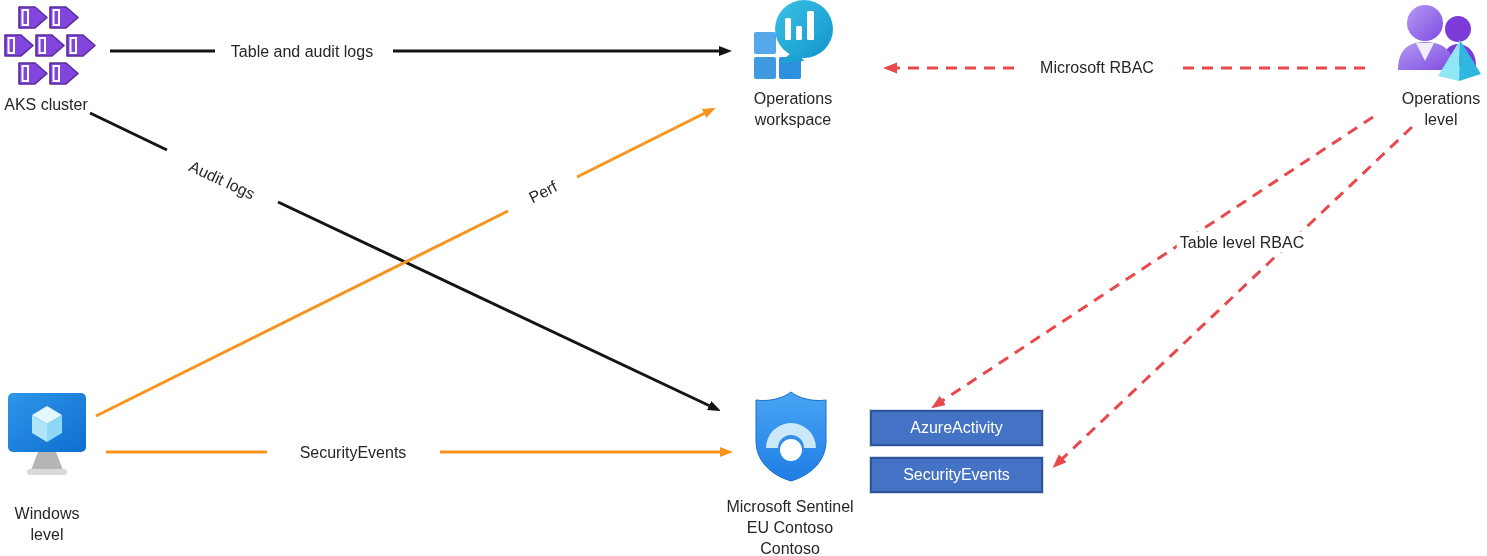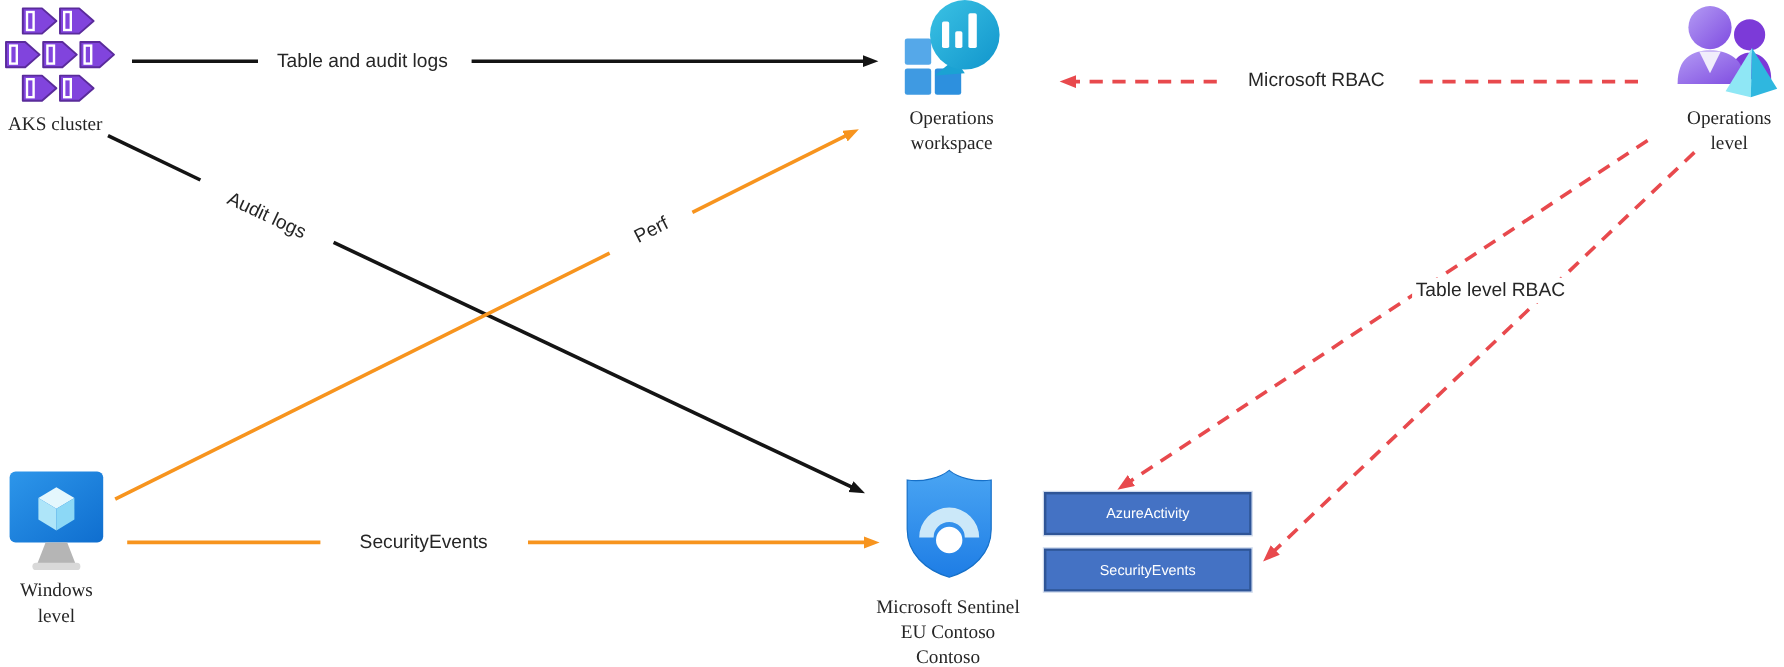--- a/index.html
+++ b/index.html
@@ -20,32 +20,32 @@
     position:absolute;
     transform:translate(-50%,-50%);
     font-size:16px; line-height:21px;
     color:var(--text,#262626);
     white-space:nowrap; text-align:center;
     background:#ffffff; padding:0 3px;
   }
   .lbl .ln { display:block; }
   .lbl.rot25  { transform:translate(-50%,-50%) rotate(25deg); }
   .lbl.rotm27 { transform:translate(-50%,-50%) rotate(-27deg); }
-  .node-lbl { background:transparent;font-family:Liberation Serif, serif; }
+  .node-lbl { background:transparent; }
 
   .tbox {
     position:absolute;
     width:173px; height:36px;
     box-sizing:border-box;
     background:var(--table_fill,#4472C4);
     border:2px solid var(--table_border,#2F5597);
     outline:1px solid #cdd9ec;
     color:#ffffff;
     display:flex; align-items:center; justify-content:center;
-    font-size:12px;
+    font-size:16px;
   }
 </style>
 </head>
 <body>
 
 <div class="canvas">
 
   <svg class="wires" width="1487" height="556" viewBox="0 0 1487 556">
     <defs>
       <marker id="mk-black" markerUnits="userSpaceOnUse" markerWidth="14" markerHeight="12" refX="1" refY="5" orient="auto">
@@ -148,21 +148,21 @@
       <polygon points="40,14 55,23 40,32 25,23" fill="#E4F7FD"></polygon>
       <polygon points="25,23 40,32 40,50 25,41" fill="#AEE5F9"></polygon>
       <polygon points="55,23 40,32 40,50 55,41" fill="#8CD8F6"></polygon>
       <polygon points="31,60 49,60 56,78 24,78" fill="#B5B5B5"></polygon>
       <rect x="20" y="77" width="40" height="6" rx="3" fill="#D9D9D9"></rect>
     </g>
   </svg>
 
   <div class="lbl node-lbl" style="left:46px; top:104px">AKS cluster</div>
 
-  <div class="lbl node-lbl" style="left:47px; top:503px">
+  <div class="lbl node-lbl" style="left:47px; top:524px">
     <span class="ln">Windows</span>
     <span class="ln">level</span>
   </div>
 
   <div class="lbl node-lbl" style="left:793px; top:109px">
     <span class="ln">Operations</span>
     <span class="ln">workspace</span>
   </div>
 
   <div class="lbl node-lbl" style="left:790px; top:527px">

